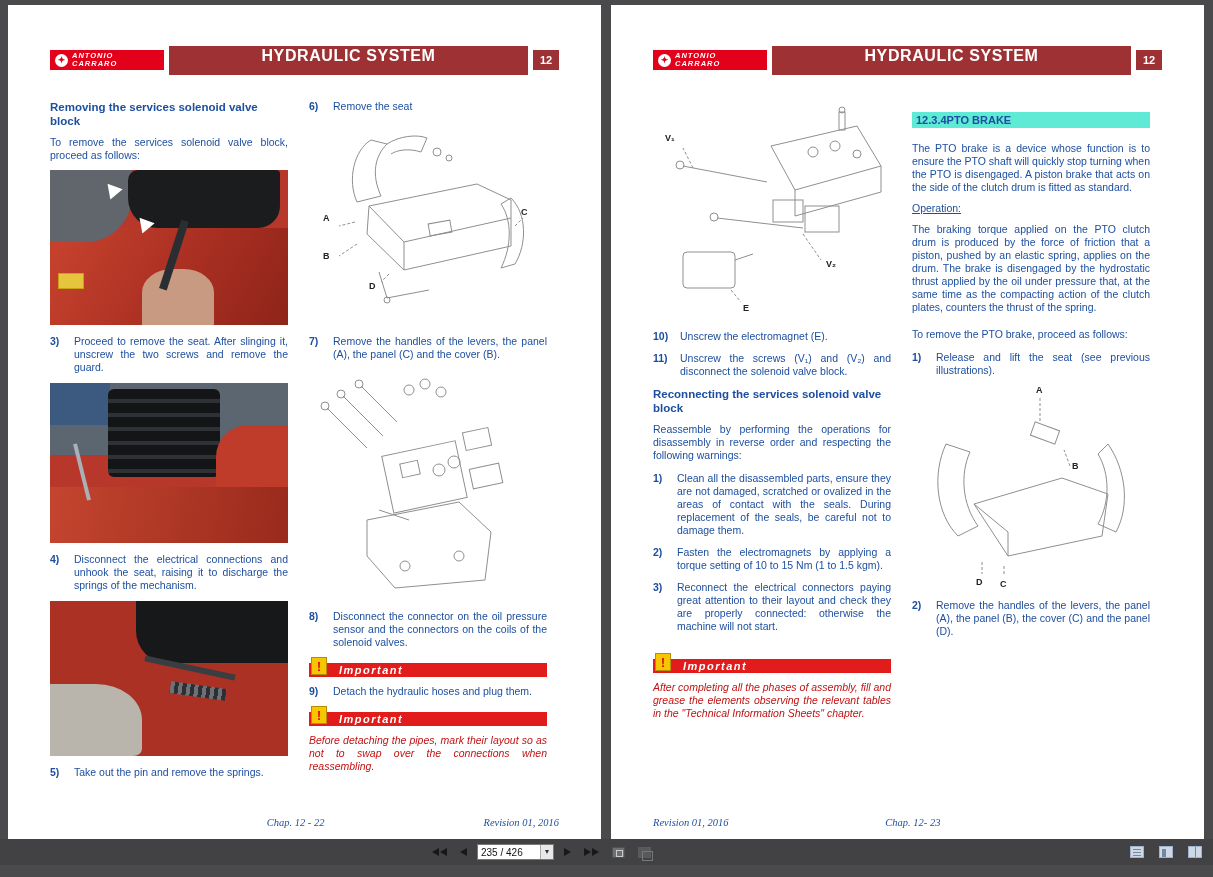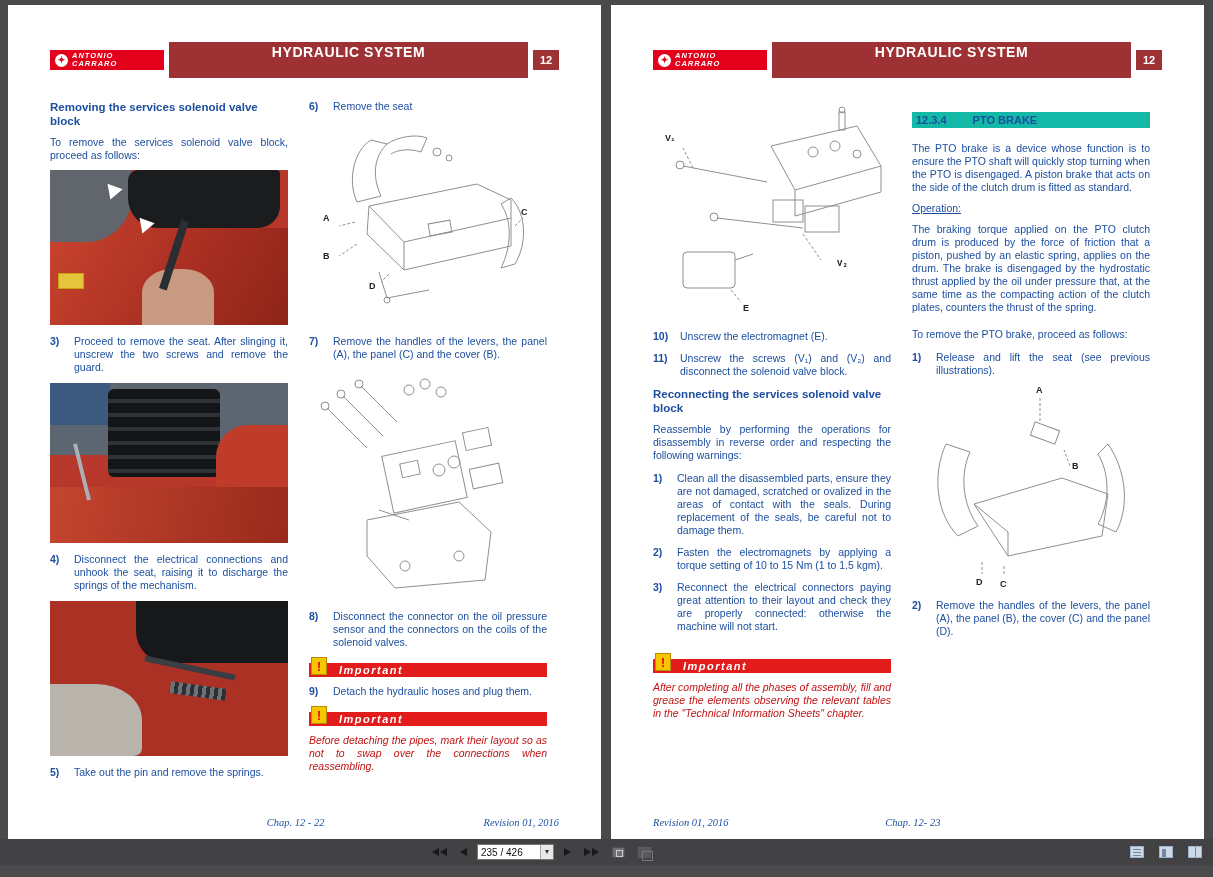--- a/index.html
+++ b/index.html
@@ -16,21 +16,21 @@
   body{width:1213px;height:877px;background:var(--bg);font-family:"Liberation Sans",sans-serif;overflow:hidden;}
   .viewer{position:relative;width:1213px;height:877px;}
   .pages-area{position:absolute;left:0;top:0;width:1213px;height:851px;display:flex;gap:10px;padding:5px 0 0 8px;}
   .page{width:593px;height:842px;background:#fff;position:relative;padding:45px 42px 0 42px;color:var(--blue);font-size:10.5px;line-height:13px;}
   
   .pg-header{display:flex;align-items:center;height:20px;gap:5px;}
   .logo{width:114px;height:20px;background:var(--brand-red);display:flex;align-items:center;gap:4px;padding:0 5px;flex:none;}
   .logo-emblem{width:13px;height:13px;border-radius:50%;background:#fff;color:var(--brand-red);font-size:9px;font-weight:bold;display:flex;align-items:center;justify-content:center;flex:none;}
   .logo-text{display:flex;flex-direction:column;justify-content:center;}
   .logo-text span{color:#fff;font-weight:bold;font-style:italic;font-size:7.5px;line-height:8px;letter-spacing:1px;white-space:nowrap;}
-  .title-bar{flex:1;height:36px;background:var(--maroon);color:#fff;font-weight:bold;font-size:14px;line-height:20px;text-align:center;letter-spacing:.6px;}
+  .title-bar{flex:1;height:29px;background:var(--maroon);color:#fff;font-weight:bold;font-size:16px;line-height:20px;text-align:center;letter-spacing:.6px;}
   .chap-box{width:26px;height:20px;background:var(--maroon);color:#fff;font-weight:bold;font-size:11px;line-height:20px;text-align:center;flex:none;}
   
   .cols{display:flex;gap:21px;margin-top:30px;}
   .col{width:238px;flex:none;}
   h3.hd{margin:0 0 8px 0;font-size:11.5px;line-height:14px;font-weight:bold;color:var(--blue);}
   p.body{margin:0 0 8px 0;text-align:justify;}
   .step{display:flex;margin:0 0 9px 0;}
   .step .n{width:24px;flex:none;font-weight:bold;}
   .step .n.w{width:27px;}
   .step .t{flex:1;text-align:justify;}
@@ -59,21 +59,21 @@
   
   .fig{position:relative;margin:4px 0 8px 0;}
   .fig svg{display:block;}
   .figlabel{position:absolute;font-size:9px;font-weight:bold;color:#222;line-height:9px;}
   
   .imp{position:relative;height:14px;background:var(--imp-red);margin:14px 0 8px 0;}
   .imp-icon{position:absolute;left:2px;top:-6px;width:16px;height:18px;background:#f7c600;border:1px solid #b98d00;color:#d00;font-weight:bold;font-size:12px;text-align:center;line-height:18px;}
   .imp-label{display:block;margin-left:30px;color:#fff;font-weight:bold;font-style:italic;font-size:11px;line-height:14px;letter-spacing:1.5px;}
   .warn{color:var(--red-text);font-style:italic;text-align:justify;margin:0 0 10px 0;}
   
-  .sec-bar{display:flex;gap:26px;background:#14b8a6;height:16px;line-height:16px;font-weight:bold;font-size:11px;color:var(--blue);padding:0 4px;margin-bottom:14px;}
+  .sec-bar{display:flex;gap:0;background:#5eead4;height:16px;line-height:16px;font-weight:bold;font-size:11px;color:var(--blue);padding:0 4px;margin-bottom:14px;}
   .op-label{margin:10px 0 2px 0;text-decoration:underline;}
   
   .pg-footer{position:absolute;left:42px;right:42px;bottom:18px;display:flex;justify-content:space-between;font-family:"Liberation Serif",serif;font-style:italic;font-size:10.5px;color:var(--blue);}
   .pg-footer span{min-width:60px;}
   
   .toolbar{position:absolute;left:0;bottom:12px;width:1213px;height:26px;background:#424244;display:flex;align-items:center;justify-content:center;}
   .tb-center{display:flex;align-items:center;gap:7px;transform:translateX(-65px);}
   .tb-btn{background:transparent;border:none;padding:2px 3px;display:flex;align-items:center;gap:1px;cursor:pointer;}
   .tri{width:0;height:0;display:inline-block;}
   .tri.l{border-top:4px solid transparent;border-bottom:4px solid transparent;border-right:7px solid #17181a;}
@@ -283,21 +283,21 @@
                 <rect x="120" y="96" width="30" height="22"></rect>
                 <rect x="152" y="102" width="34" height="26"></rect>
                 <rect x="30" y="148" width="52" height="36" rx="4"></rect>
                 <line x1="82" y1="156" x2="100" y2="150"></line>
                 <path d="M40,64 L30,44" stroke-dasharray="3,2"></path>
                 <path d="M150,130 L168,156" stroke-dasharray="3,2"></path>
                 <path d="M78,186 L88,198" stroke-dasharray="3,2"></path>
               </g>
             </svg>
             <span class="figlabel" style="left:12px;top:30px;">V₁</span>
-            <span class="figlabel" style="left:184px;top:156px;font-family:Liberation Mono, monospace;">V₂</span>
+            <span class="figlabel" style="left:173px;top:156px;">V₂</span>
             <span class="figlabel" style="left:90px;top:200px;">E</span>
           </div>
 
           <div class="step">
             <span class="n w">10)</span>
             <span class="t">Unscrew the electromagnet (E).</span>
           </div>
           <div class="step">
             <span class="n w">11)</span>
             <span class="t">Unscrew the screws (V₁) and (V₂) and disconnect the solenoid valve block.</span>

